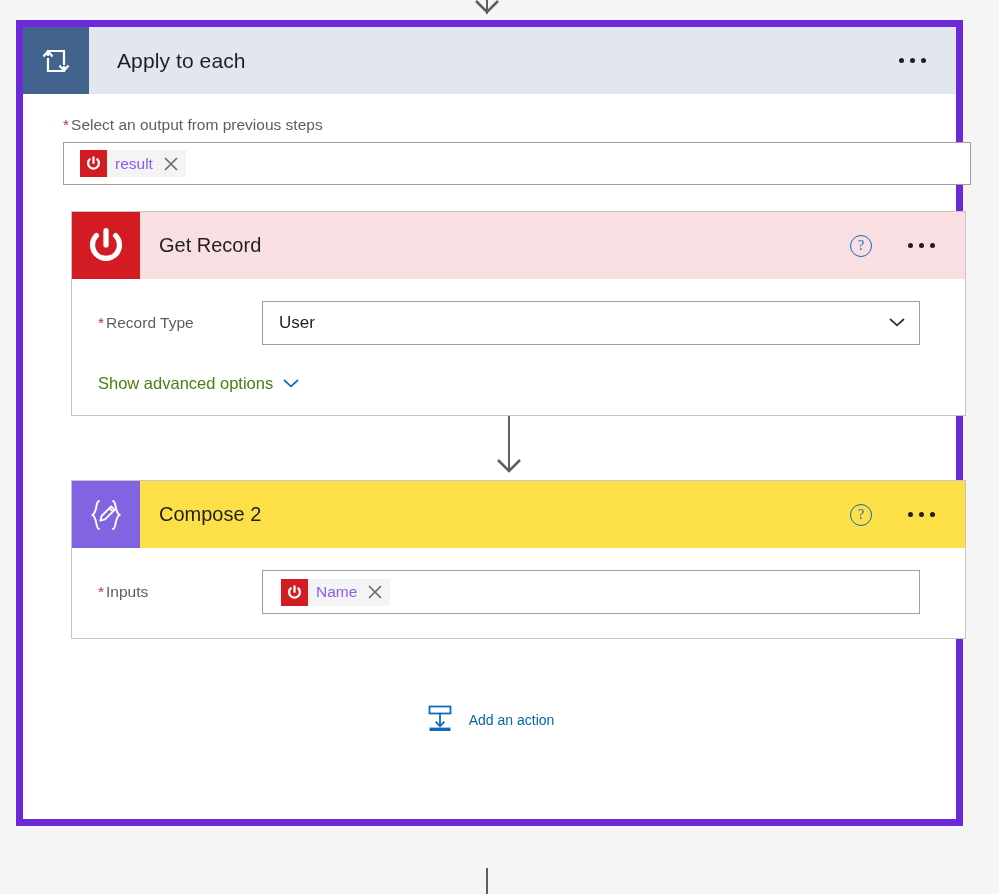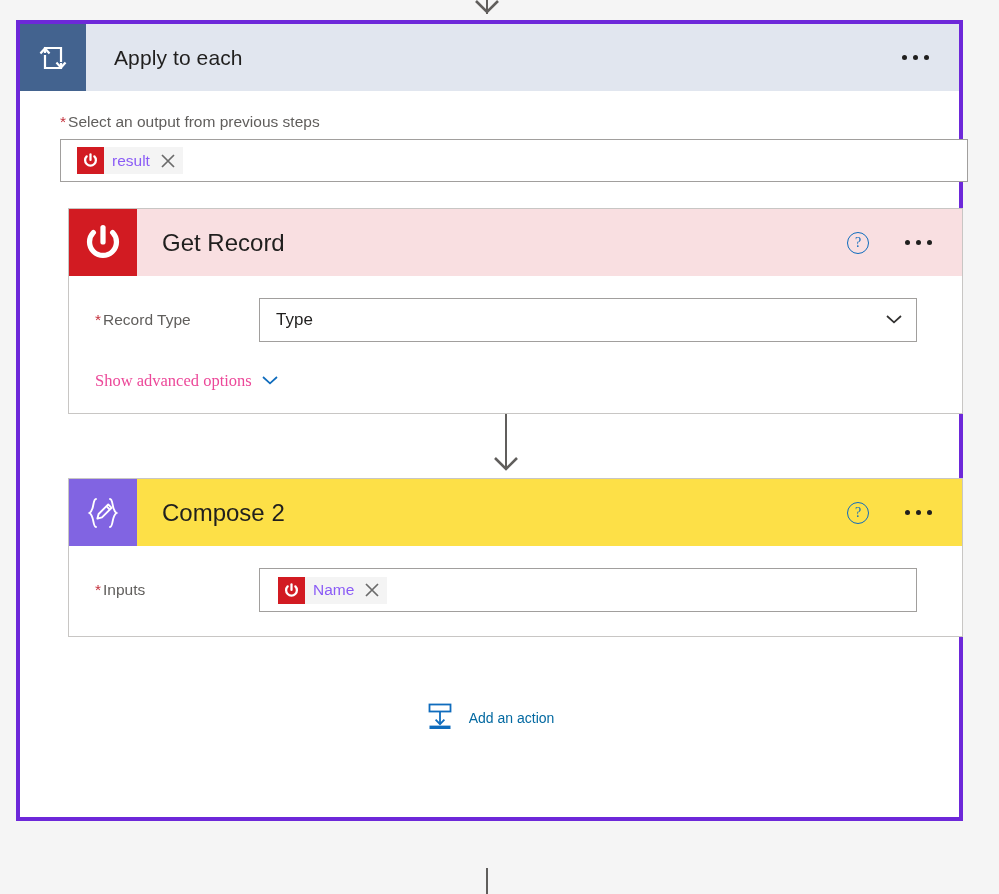--- a/index.html
+++ b/index.html
@@ -42,21 +42,21 @@
   }
   .conn-head svg { display: block; }
 
   
   .loop-card {
     position: absolute;
     left: 16px;
     top: 20px;
     width: 947px;
     background: #ffffff;
-    border: 4px solid #6d28d9;
+    border: 7px solid #6d28d9;
     box-sizing: border-box;
   }
   .loop-header {
     display: flex;
     align-items: center;
     height: 67px;
     background: #e1e6ef;
   }
   .loop-icon-tile {
     width: 66px;
@@ -174,22 +174,22 @@
     width: 68px;
     height: 67px;
     display: flex;
     align-items: center;
     justify-content: center;
     flex: 0 0 68px;
   }
   .action-icon-tile.rec { background: #d21b22; }
   .action-icon-tile.cmp { background: #8164e2; }
   .action-title {
-    margin-left: 25px;
-    font-size: 24px;
+    margin-left: 19px;
+    font-size: 20px;
     color: #201f1e;
   }
   .spacer { flex: 1 1 auto; }
   .help-icon {
     width: 22px;
     height: 22px;
     border: 1.6px solid #0f6cbd;
     border-radius: 50%;
     color: #0f6cbd;
     font-size: 14px;
@@ -234,25 +234,24 @@
     width: 658px;
     height: 44px;
     padding-left: 18px;
     box-sizing: border-box;
   }
 
   .adv-link {
     display: inline-flex;
     align-items: center;
     gap: 8px;
-    color: #ec4899;
+    color: #4d7c0f;
     font-size: 16.5px;
     margin: 10px 0 22px 26px;
     cursor: pointer;
-    font-family: Liberation Serif, serif;
   }
 
   
   .add-action {
     display: flex;
     align-items: center;
     justify-content: center;
     gap: 14px;
     margin: 64px 0 56px 0;
     cursor: pointer;
@@ -337,21 +336,21 @@
           </div>
         </div>
 
         <div class="action-body">
 
           <div class="field-row">
             <div class="field-label">
               <span class="req">*</span><span>Record Type</span>
             </div>
             <div class="text-input select-box">
-              <span class="select-value">Type</span>
+              <span class="select-value">User</span>
               <span>
                 <svg width="20" height="12" viewBox="0 0 20 12" aria-hidden="true">
                   <path d="M3 3 L10 9.4 L17 3" fill="none" stroke="#323130" stroke-width="1.7"></path>
                 </svg>
               </span>
             </div>
           </div>
 
 
           <div class="adv-link">

